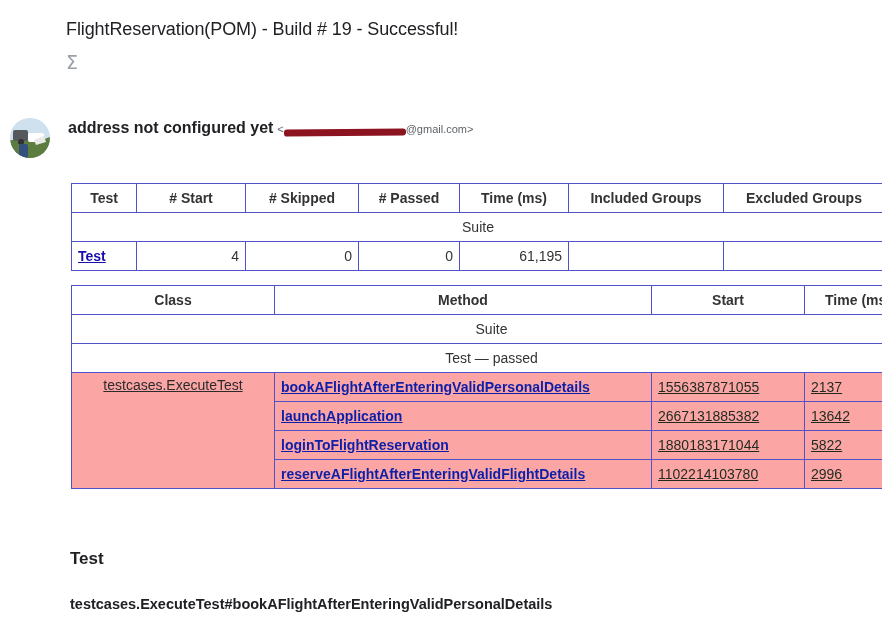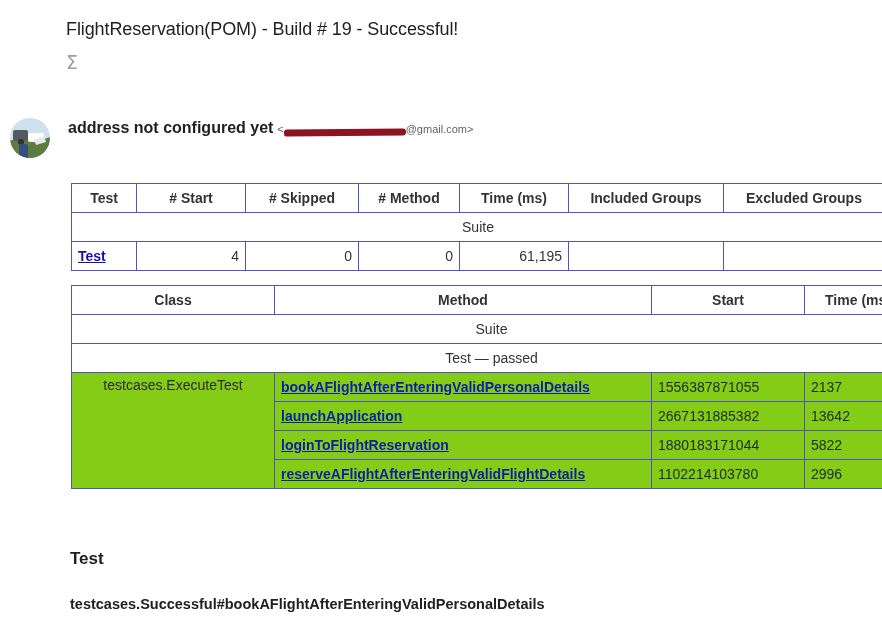--- a/index.html
+++ b/index.html
@@ -159,21 +159,21 @@
   }
 
   
   #detail-table {
     width: 790px;
     margin-top: 14px;
   }
   #detail-table .band td {
     text-align: center;
   }
-  .green td { background: #84cc16; }
+  .green td { background: #fca5a5; text-decoration: underline; }
   .green .cls {
     color: #2b2b2b;
     vertical-align: top;
     text-align: center;
   }
   .green a.m-link {
     color: #0c1fa8;
     text-decoration: underline;
     font-weight: bold;
   }
@@ -240,21 +240,21 @@
 </div>
 
 <div class="report">
 
   <table class="rpt" id="summary-table">
     <tbody>
         <tr>
       <th style="width:52px">Test</th>
       <th style="width:96px"># Start</th>
       <th style="width:100px"># Skipped</th>
-      <th style="width:88px"># Method</th>
+      <th style="width:88px"># Passed</th>
       <th style="width:96px">Time (ms)</th>
       <th style="width:142px">Included Groups</th>
       <th style="width:148px">Excluded Groups</th>
     </tr>
     <tr class="suite-row">
       <td colspan="7">Suite</td>
     </tr>
     <tr>
       <td><a href="#" class="tbl-link">Test</a></td>
       <td class="num">4</td>
@@ -303,14 +303,14 @@
       <td class="start">1102214103780</td>
       <td class="dur">2996</td>
     </tr>
   </tbody>
     </table>
 
 </div>
 
 <div class="bottom">
   <h3>Test</h3>
-  <div class="meth">testcases.Successful#bookAFlightAfterEnteringValidPersonalDetails</div>
+  <div class="meth">testcases.ExecuteTest#bookAFlightAfterEnteringValidPersonalDetails</div>
 </div>
 
 </body></html>

